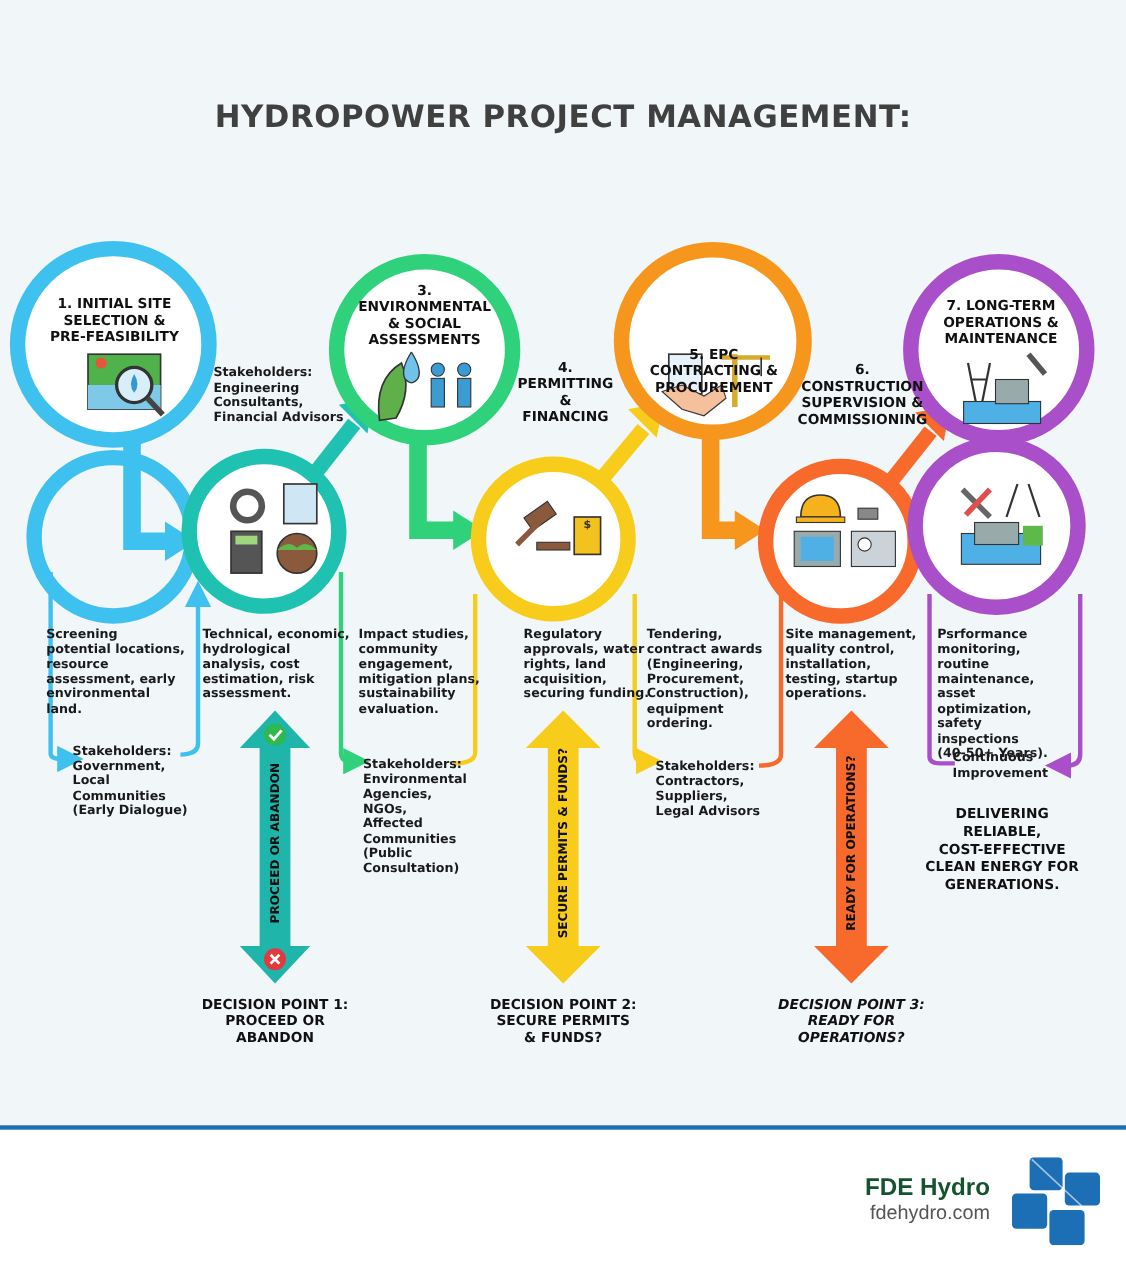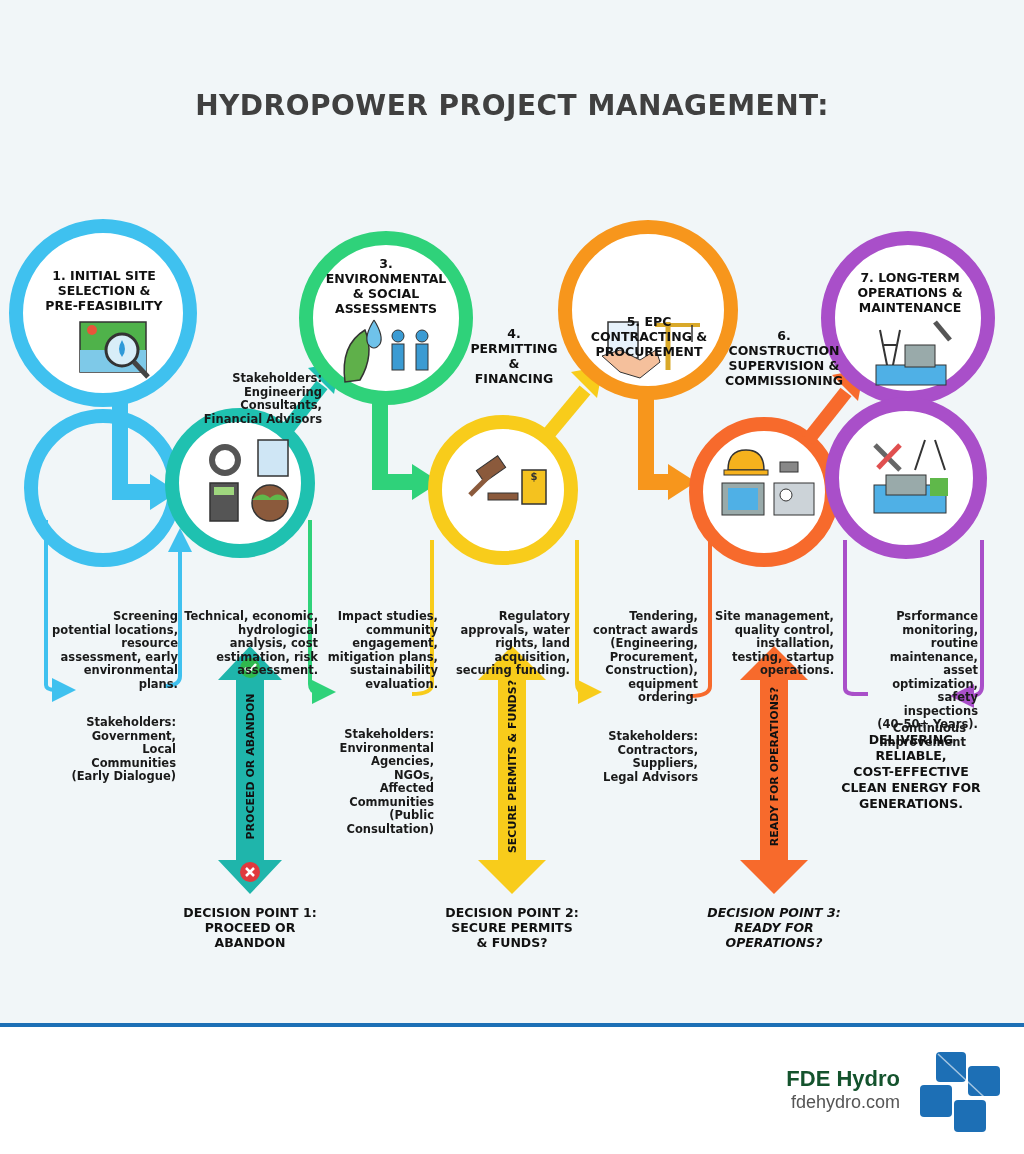--- a/index.html
+++ b/index.html
@@ -2,21 +2,21 @@
 <html><head>
 <meta charset="utf-8">
 <style>
   html,body{margin:0;padding:0;}
   body{width:1024px;height:1154px;position:relative;overflow:hidden;background:#ffffff;font-family:"DejaVu Sans","Liberation Sans",sans-serif;color:#1a1a1a;}
   .canvas{position:absolute;left:0;top:0;width:1024px;height:1024px;background:#f1f6f8;}
   .title{position:absolute;left:0;top:88px;width:1024px;text-align:center;font-family:"DejaVu Sans",sans-serif;font-weight:bold;font-size:28px;line-height:36px;color:#404040;letter-spacing:0.5px;}
   .divider{position:absolute;left:0;top:1023px;width:1024px;height:4px;background:#1d6fb5;}
   svg.flow{position:absolute;left:0;top:0;}
   .stage-title{position:absolute;text-align:center;font-weight:bold;font-size:12.5px;line-height:15px;color:#111;}
-  .desc{position:absolute;text-align:right;font-weight:bold;font-size:11.5px;line-height:13.5px;color:#1a1a1a;margin-top:40px;}
+  .desc{position:absolute;text-align:left;font-weight:bold;font-size:11.5px;line-height:13.5px;color:#1a1a1a;}
   .dp-label{position:absolute;text-align:center;font-weight:bold;font-size:12.5px;line-height:15px;color:#111;}
   .vert{position:absolute;font-weight:bold;font-size:11px;color:#111;transform:rotate(-90deg);transform-origin:center center;white-space:nowrap;text-align:center;}
   .tagline{position:absolute;text-align:center;font-weight:bold;font-size:12.5px;line-height:16px;color:#111;}
   .brand-name{position:absolute;right:124px;top:1066px;font-family:"Liberation Sans",sans-serif;font-weight:bold;font-size:22px;color:#14532d;}
   .brand-url{position:absolute;right:124px;top:1092px;font-family:"Liberation Sans",sans-serif;font-size:18px;color:#555;}
 </style>
 </head>
 <body>
 
 <div class="canvas"></div>
@@ -218,38 +218,38 @@
   <div>Consultants,</div>
   <div>Financial Advisors</div>
 </div>
 
 <div class="desc" style="left:42px;top:570px;width:136px;">
   <div>Screening</div>
   <div>potential locations,</div>
   <div>resource</div>
   <div>assessment, early</div>
   <div>environmental</div>
-  <div>plans.</div>
+  <div>land.</div>
 </div>
 <div class="desc" style="left:184px;top:570px;width:134px;">
   <div>Technical, economic,</div>
   <div>hydrological</div>
   <div>analysis, cost</div>
   <div>estimation, risk</div>
   <div>assessment.</div>
 </div>
 <div class="desc" style="left:326px;top:570px;width:112px;">
   <div>Impact studies,</div>
   <div>community</div>
   <div>engagement,</div>
   <div>mitigation plans,</div>
   <div>sustainability</div>
   <div>evaluation.</div>
 </div>
-<div class="desc" style="left:452px;top:570px;width:118px;">
+<div class="desc" style="left:476px;top:570px;width:118px;">
   <div>Regulatory</div>
   <div>approvals, water</div>
   <div>rights, land</div>
   <div>acquisition,</div>
   <div>securing funding.</div>
 </div>
 <div class="desc" style="left:588px;top:570px;width:110px;">
   <div>Tendering,</div>
   <div>contract awards</div>
   <div>(Engineering,</div>

